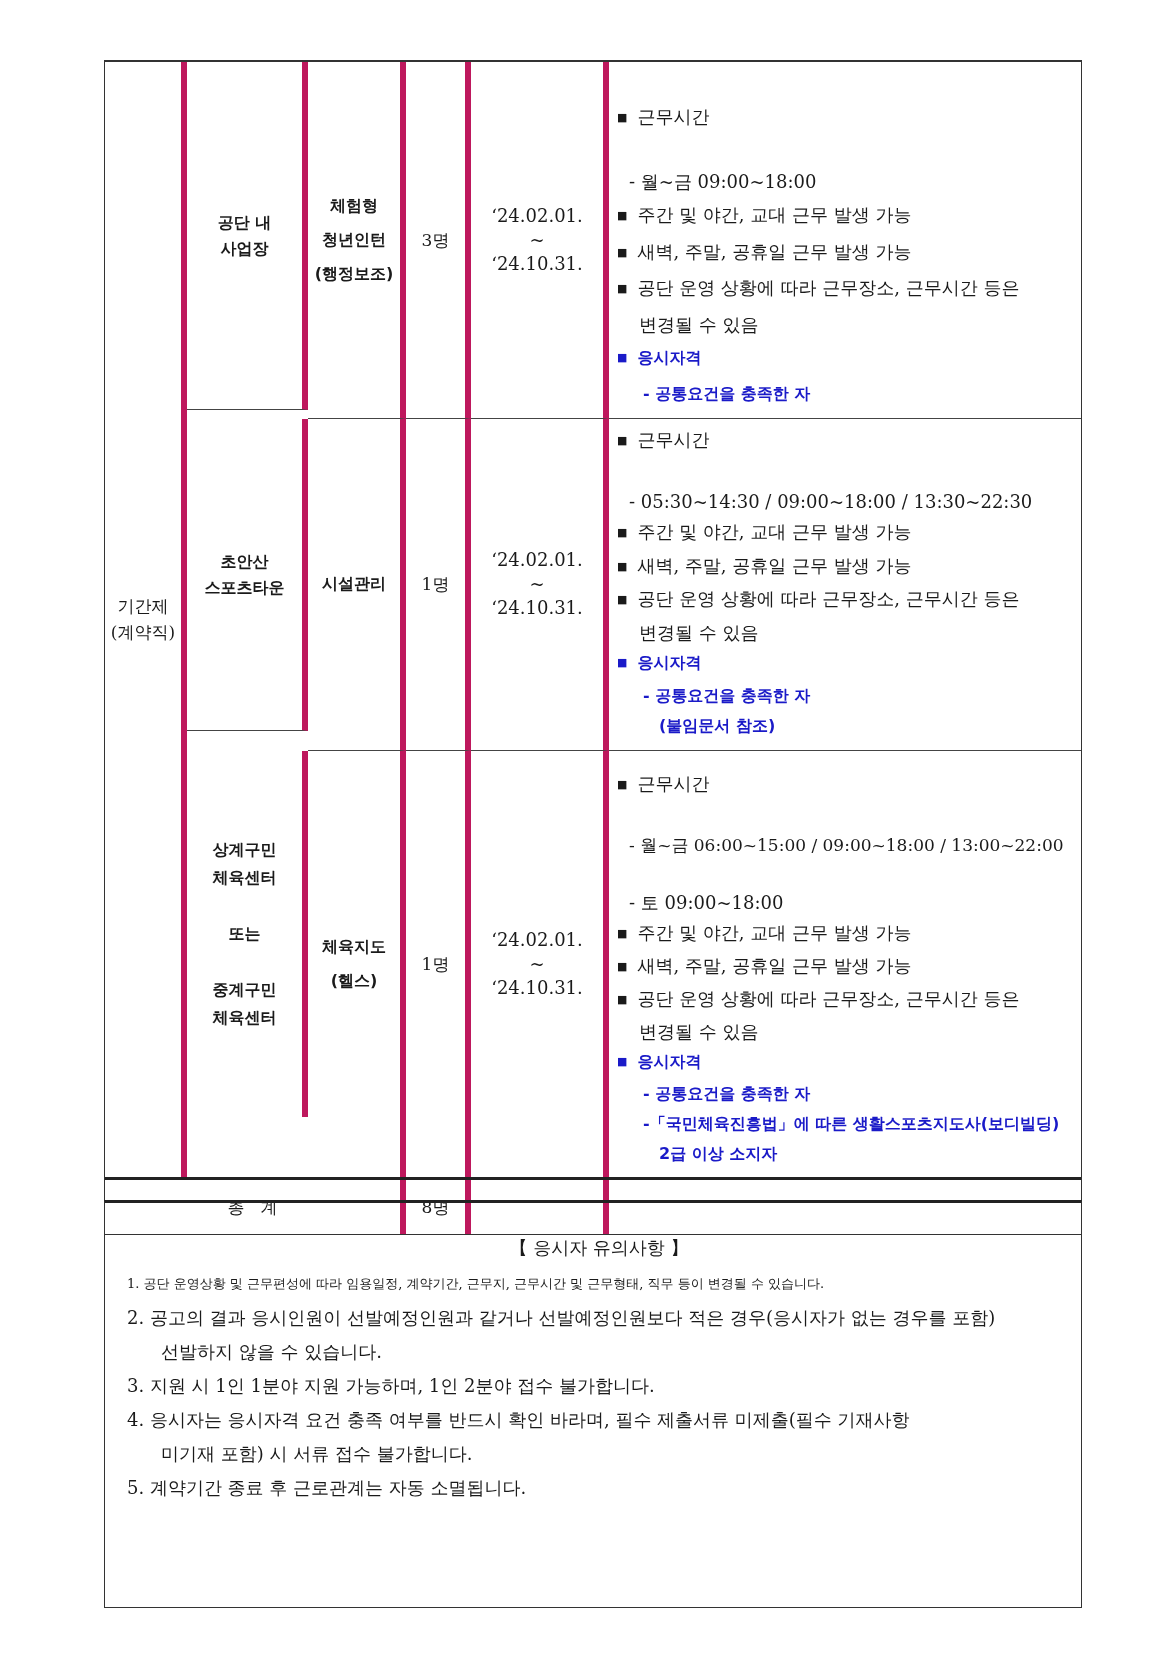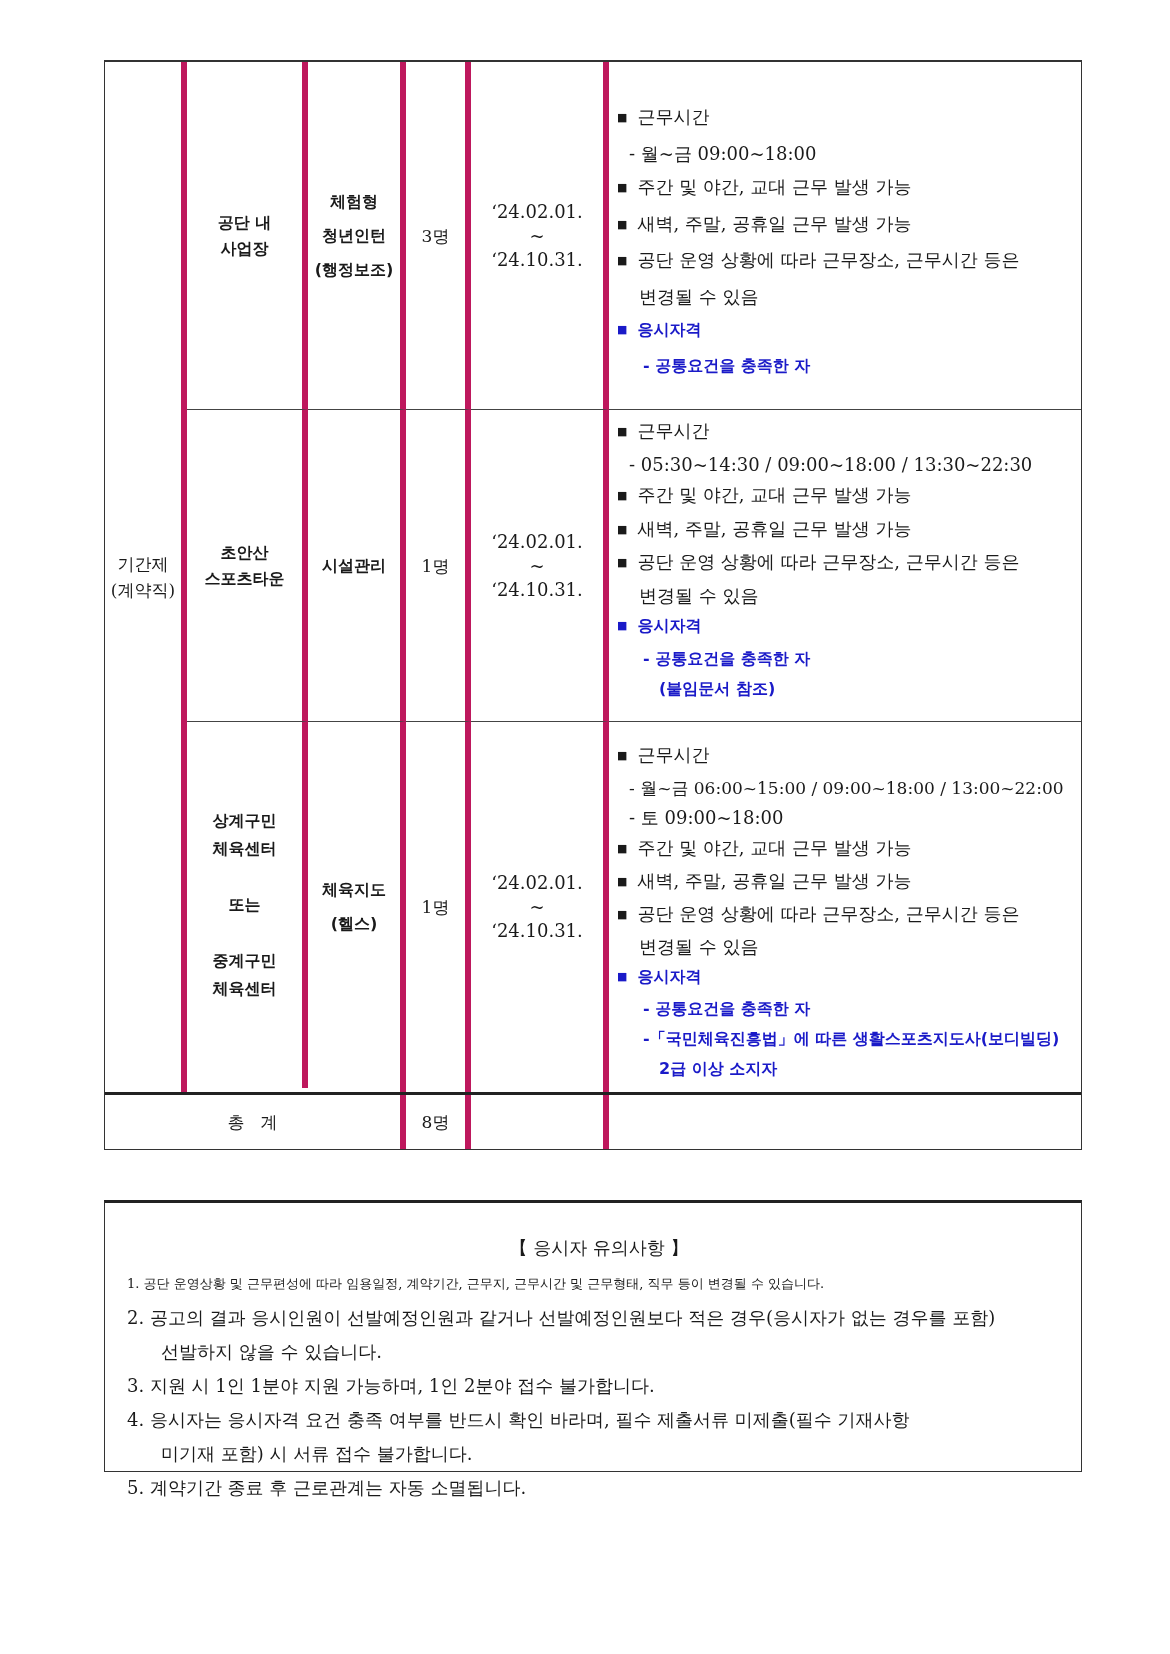--- a/index.html
+++ b/index.html
@@ -26,36 +26,36 @@
   .cell:last-child { border-right: none; }
   .type-cell { grid-row: 1 / span 3; grid-column: 1; border-bottom: none; }
   .row-end { border-right: none; }
   .detail {
     justify-content: flex-start; align-items: flex-start; text-align: left;
     padding: 8px 0 8px 8px; font-size: 18px;
   }
   .detail ul { list-style: none; margin: 0; padding: 0; }
   .detail li { white-space: nowrap; }
   .b::before { content: "■"; font-size: 11px; margin-right: 10px; position: relative; top: -2px; }
-  .d { padding-left: 12px; }
+  .d { padding-left: 12px; margin-top: 28px; }
   .dd { padding-left: 26px; }
   .cont { padding-left: 22px; }
   .blue { color: #1a1ac8; font-weight: bold; font-family: "DejaVu Sans", sans-serif; font-size: 16px; }
   .blue.b::before { color: #1a1ac8; }
   .date { flex-direction: column; font-size: 18px; line-height: 24px; justify-content: center; }
   .place { flex-direction: column; font-family: "DejaVu Sans", sans-serif; font-size: 16px; font-weight: bold; }
   .total-row {
     display: grid;
     grid-template-columns: 301px 65px 138px 1fr;
     border-top: 3px solid #222;
     height: 54px;
   }
   .total-row .cell { border-bottom: none; }
   .notes {
-    position: absolute; left: 104px; top: 1200px; width: 978px; height: 272px;
+    position: absolute; left: 104px; top: 1200px; width: 978px; height: 408px;
     border: 1px solid #333; border-top: 3px solid #222; box-sizing: border-box;
     padding: 28px 10px 0 22px;
     font-size: 18px; line-height: 34px;
   }
   .notes-title { text-align: center; margin-bottom: 2px; }
   .note { white-space: nowrap; }
   .note .cont2 { padding-left: 34px; }
 </style>
 </head>
 <body>

